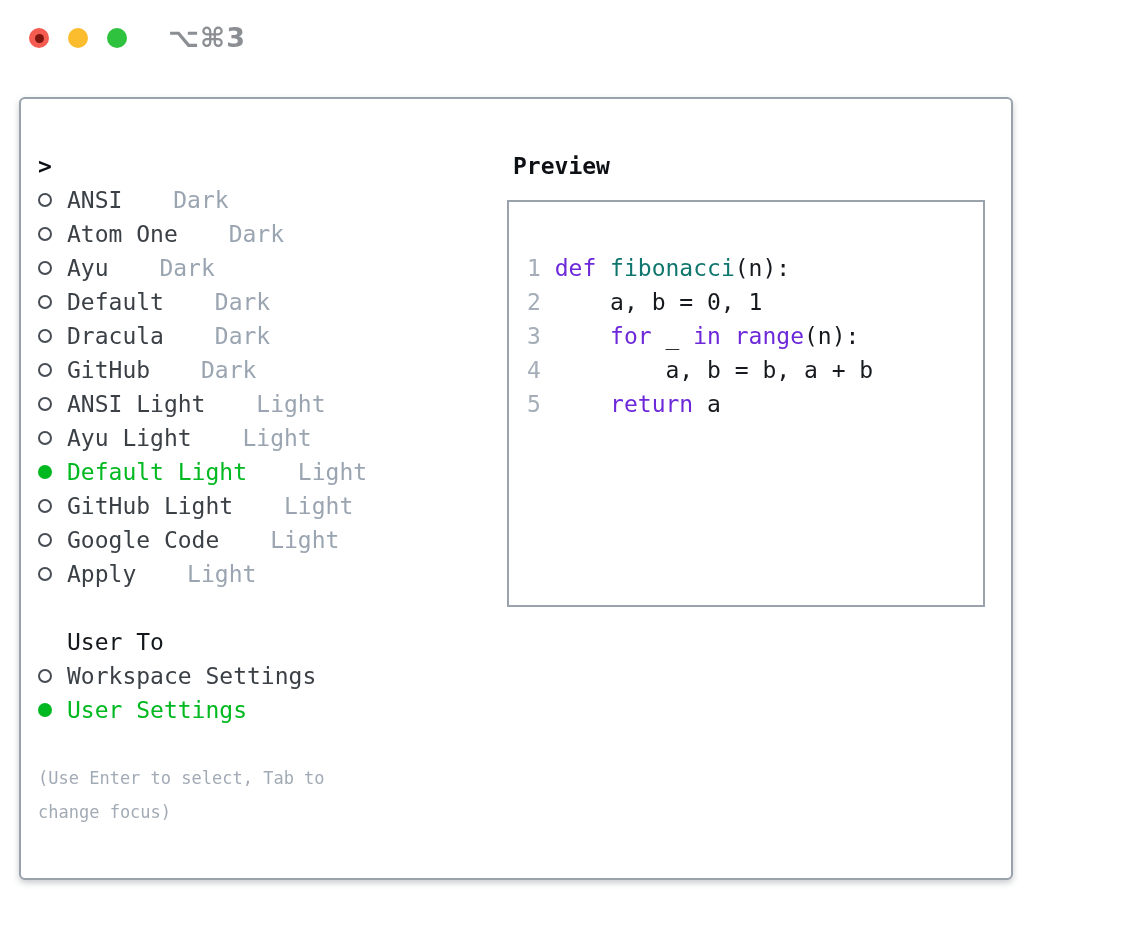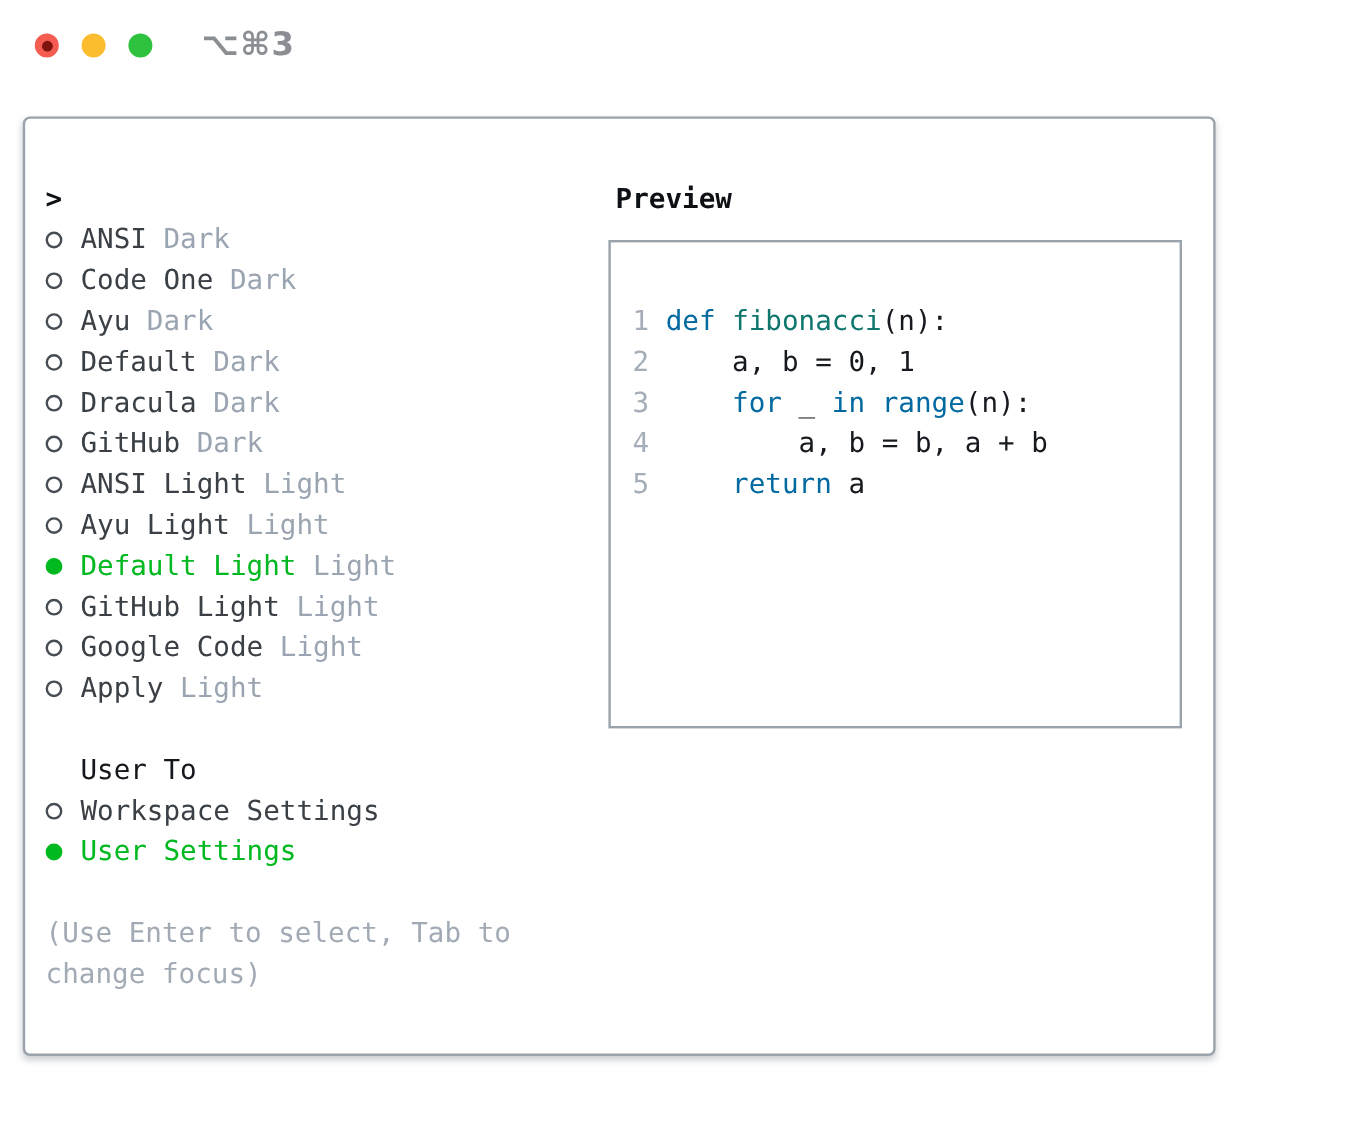--- a/index.html
+++ b/index.html
@@ -32,39 +32,39 @@
   }
   
   .theme-list { position:absolute; left:17px; top:50px; width:440px; }
   .row { display:flex; align-items:center; height:34px; font-size:23px; color:#3a4046; white-space:pre; }
   .prefix { width:29px; flex:none; display:flex; align-items:center; }
   .hdr-row { font-weight:bold; color:#0d1014; }
   .hdr-row .prefix { color:#0d1014; }
   .radio { width:14px; height:14px; box-sizing:border-box; border:2px solid #474d55; border-radius:50%; }
   .radio-sel { background:#00b81f; border-color:#00b81f; }
   .sel-text { color:#00b81f;text-align:center; }
-  .tag { color:#9aa5b1; }
+  .tag { color:#9aa5b1;margin-left:37px; }
   .blank-row { height:34px; }
   .apply-label { color:#14171b; }
-  .hint-line { display:flex; align-items:center; height:34px; font-size:23px; color:#a2abb5; white-space:pre; }
+  .hint-line { display:flex; align-items:center; height:34px; font-size:17px; color:#a2abb5; white-space:pre; }
   
   .preview-label {
     position:absolute; left:481px; top:50px; height:34px;
     display:flex; align-items:center;
     font-size:23px; font-weight:bold; color:#0d1014;margin-left:11px;
   }
   .preview-box {
     position:absolute; left:486px; top:101px; width:478px; height:407px;
     box-sizing:border-box; border:2px solid #9aa2ac; background:#ffffff;
     padding:49px 0 0 18px; overflow:hidden;
   }
   .cline { display:flex; align-items:center; height:34px; font-size:23px; white-space:pre; }
   .ln { color:#a4adb8; }
   .tok-plain    { color:#16191d; }
-  .tok-keyword  { color:#0369a1; }
+  .tok-keyword  { color:#6d28d9; }
   .tok-function { color:#0f766e; }
 </style>
 </head>
 <body>
 
 <div class="window">
 
   <div class="traffic">
     <span class="light light-red">
         <span class="record-dot"></span>
@@ -75,21 +75,21 @@
   <div class="titlebar-text">⌥⌘3</div>
 
   <div class="panel">
 
     <div class="theme-list">
       <div class="row hdr-row">
         <span class="prefix">&gt;</span>
       </div>
       <div id="theme-options">
           <div class="row"><span class="prefix"><span class="radio"></span></span><span class="">ANSI</span><span class="tag"> Dark</span></div>
-          <div class="row"><span class="prefix"><span class="radio"></span></span><span class="">Code One</span><span class="tag"> Dark</span></div>
+          <div class="row"><span class="prefix"><span class="radio"></span></span><span class="">Atom One</span><span class="tag"> Dark</span></div>
           <div class="row"><span class="prefix"><span class="radio"></span></span><span class="">Ayu</span><span class="tag"> Dark</span></div>
           <div class="row"><span class="prefix"><span class="radio"></span></span><span class="">Default</span><span class="tag"> Dark</span></div>
           <div class="row"><span class="prefix"><span class="radio"></span></span><span class="">Dracula</span><span class="tag"> Dark</span></div>
           <div class="row"><span class="prefix"><span class="radio"></span></span><span class="">GitHub</span><span class="tag"> Dark</span></div>
           <div class="row"><span class="prefix"><span class="radio"></span></span><span class="">ANSI Light</span><span class="tag"> Light</span></div>
           <div class="row"><span class="prefix"><span class="radio"></span></span><span class="">Ayu Light</span><span class="tag"> Light</span></div>
           <div class="row"><span class="prefix"><span class="radio radio-sel"></span></span><span class="sel-text">Default Light</span><span class="tag"> Light</span></div>
           <div class="row"><span class="prefix"><span class="radio"></span></span><span class="">GitHub Light</span><span class="tag"> Light</span></div>
           <div class="row"><span class="prefix"><span class="radio"></span></span><span class="">Google Code</span><span class="tag"> Light</span></div>
           <div class="row"><span class="prefix"><span class="radio"></span></span><span class="">Apply</span><span class="tag"> Light</span></div>

